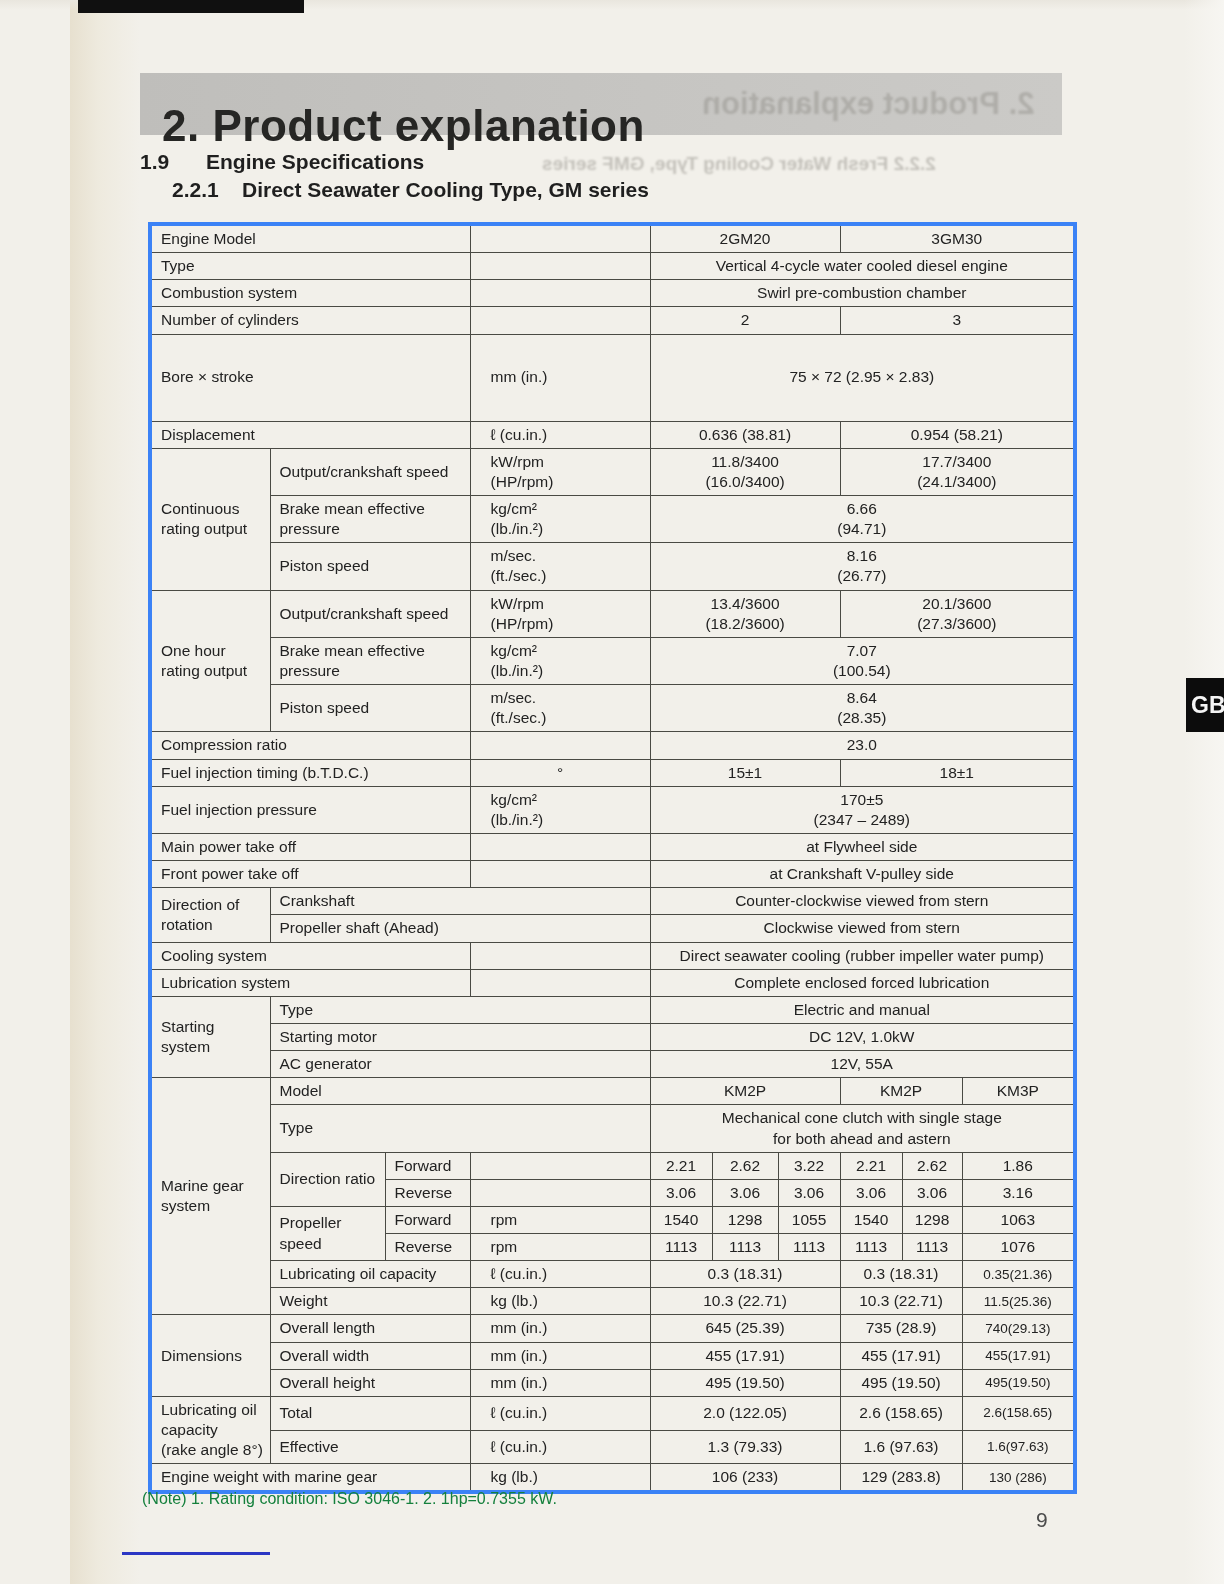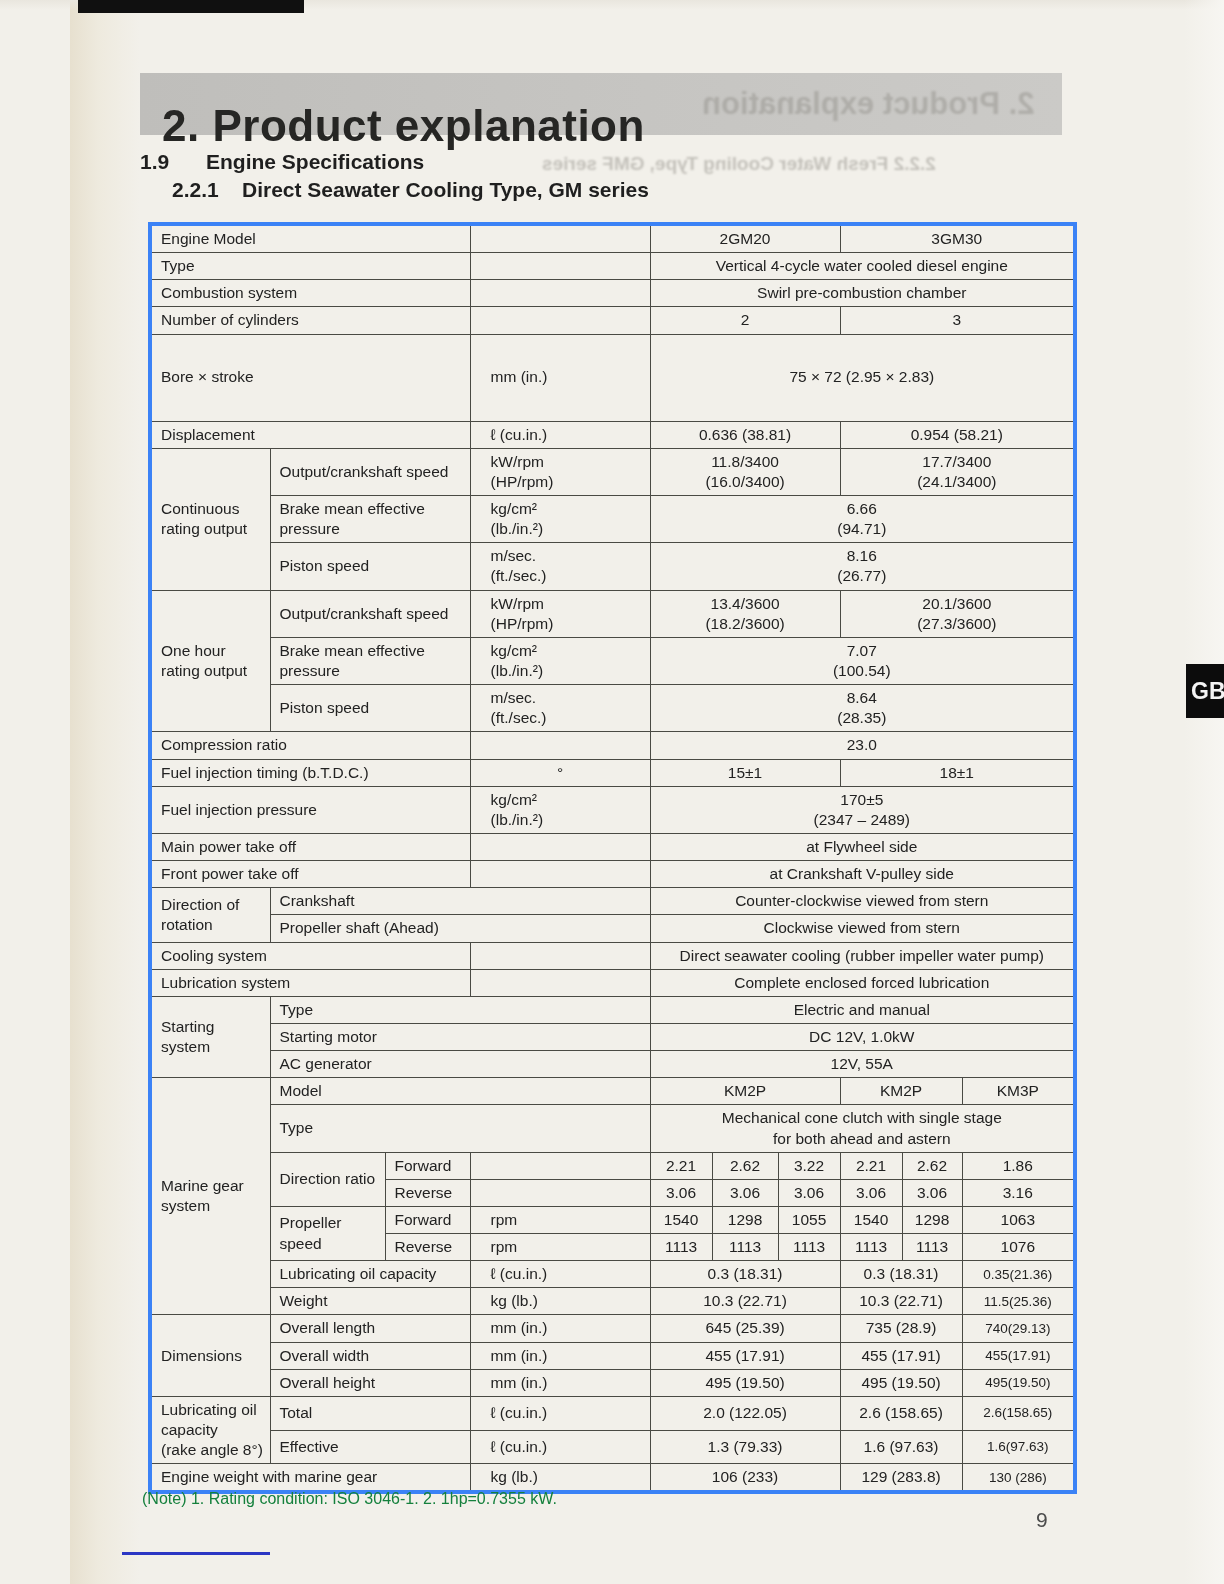--- a/index.html
+++ b/index.html
@@ -80,21 +80,21 @@
   .spec-table tr{height:27px;}
   .spec-table td.l{text-align:left;padding-left:9px;}
   .spec-table td.u{text-align:left;padding-left:20px;}
   .spec-table td.tall{height:80px;}
   .spec-table td.sm{font-size:13.5px;padding-left:2px;padding-right:2px;}
   .note-line{
     position:absolute;left:142px;top:1490px;
     font-size:16px;color:#15803d;
   }
   .gb-tab{
-    position:absolute;left:1186px;top:664px;width:38px;height:54px;
+    position:absolute;left:1186px;top:678px;width:38px;height:54px;
     background:#0c0c0c;color:#f4f4f4;
     font-size:23px;font-weight:bold;
     display:flex;align-items:center;padding-left:5px;box-sizing:border-box;
   }
   .page-number{
     position:absolute;left:1036px;top:1508px;
     font-size:21px;color:#4c4c4c;
   }
   .blue-line{
     position:absolute;left:122px;top:1552px;width:148px;height:3px;

